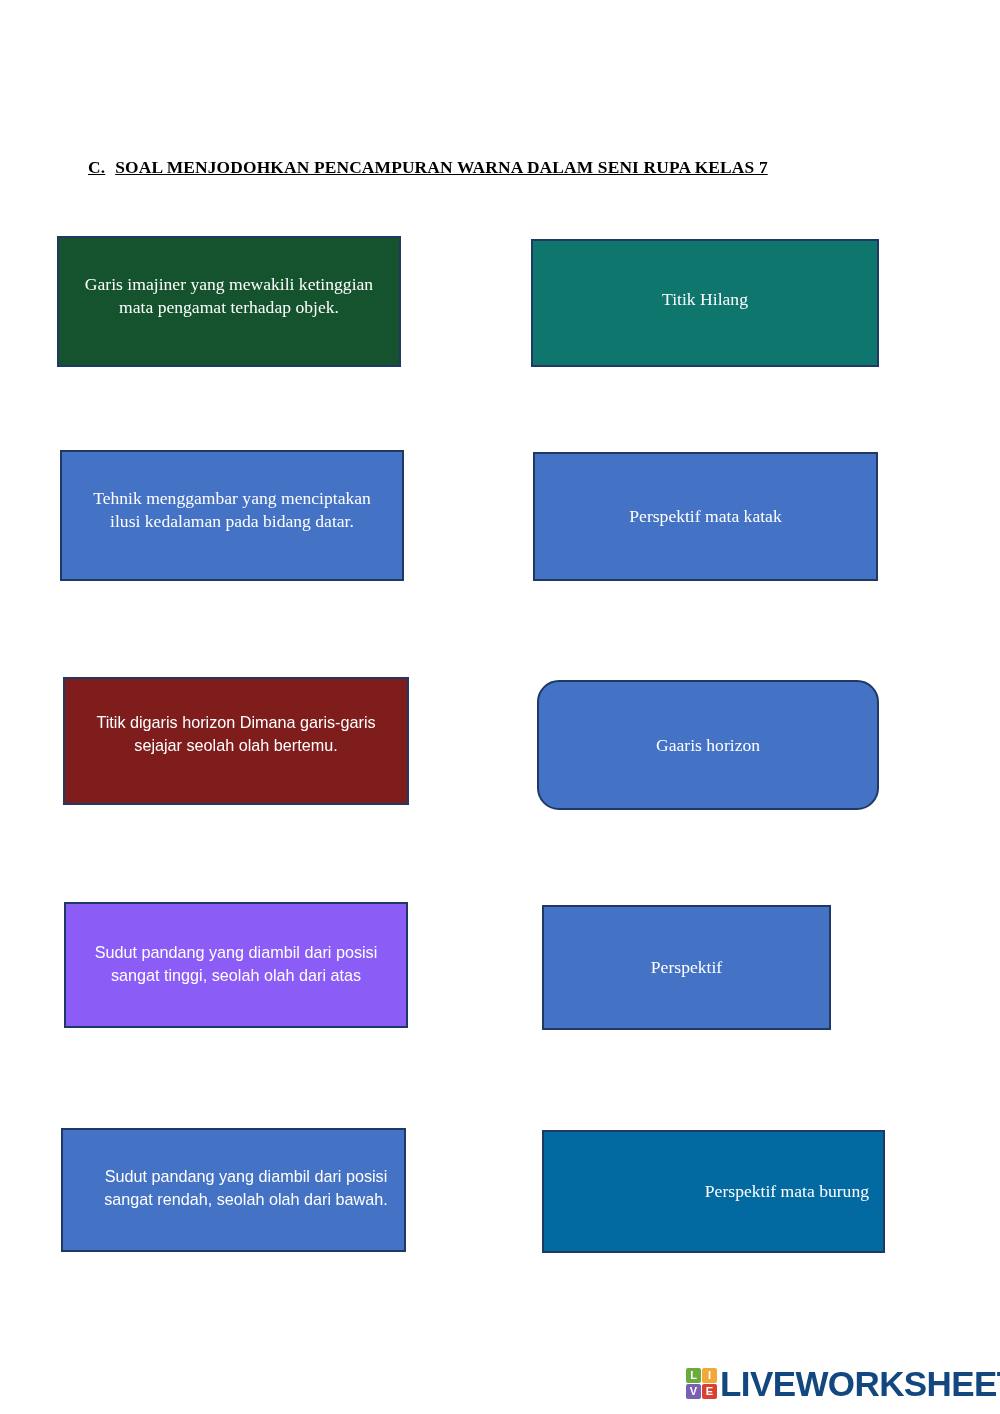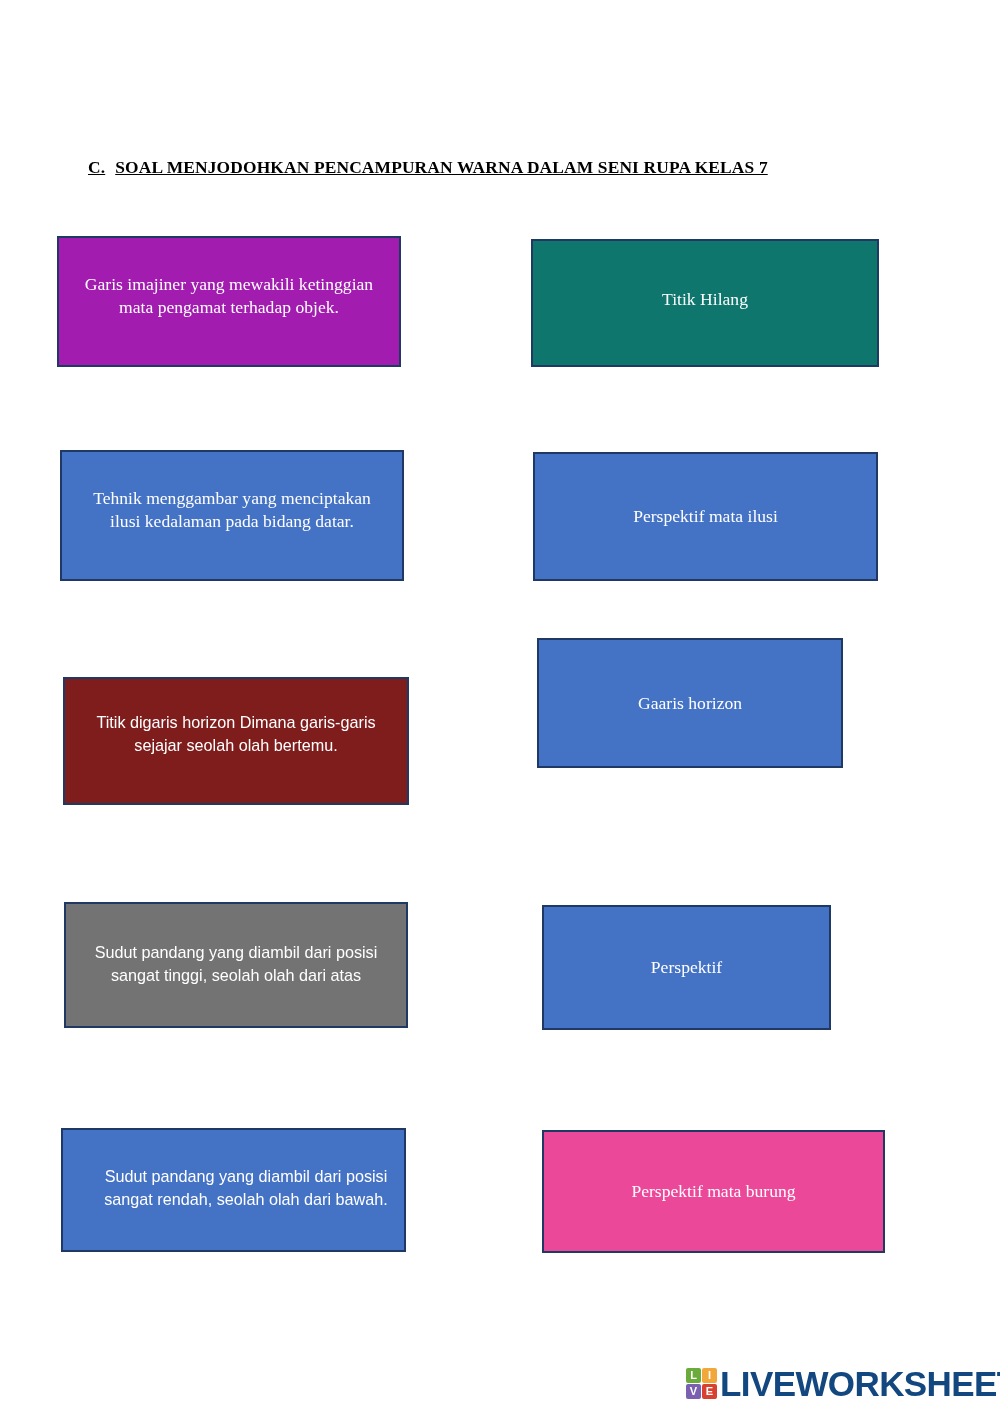--- a/index.html
+++ b/index.html
@@ -77,21 +77,21 @@
   #box-l1 .box-text { margin-top: -12px; }
   #box-r1 .box-text { margin-top: -8px; }
 
   
   #box-l2 { left: 60px;  top: 450px;  width: 344px; height: 131px; }
   #box-r2 { left: 533px; top: 452px;  width: 345px; height: 129px; }
   #box-l2 .box-text { margin-top: -12px; }
 
   
   #box-l3 { left: 63px;  top: 677px;  width: 346px; height: 128px; }
-  #box-r3 { left: 537px; top: 638px;  width: 306px; height: 130px; }
+  #box-r3 { left: 537px; top: 680px;  width: 342px; height: 130px; border-radius: 22px; }
   #box-l3 .box-text { margin-top: -14px; }
 
   
   #box-l4 { left: 64px;  top: 902px;  width: 344px; height: 126px; }
   #box-r4 { left: 542px; top: 905px;  width: 289px; height: 125px; }
   #box-l4 .box-text { margin-top: -2px; }
 
   
   #box-l5 { left: 61px;  top: 1128px; width: 345px; height: 124px; }
   #box-r5 { left: 542px; top: 1130px; width: 343px; height: 123px; }
@@ -134,52 +134,52 @@
 </style>
 </head>
 <body>
 
 <div id="worksheet">
 
   <div class="page-title" style="color: rgb(0, 0, 0); text-decoration: underline;">
     <span class="title-marker">C.</span><span>SOAL MENJODOHKAN PENCAMPURAN WARNA DALAM SENI RUPA KELAS 7</span>
   </div>
 
-  <div class="match-box font-serif" id="box-l1" style="background: #a21caf; border-color: rgb(31, 56, 100); color: rgb(255, 255, 255);">
+  <div class="match-box font-serif" id="box-l1" style="background: #14532d; border-color: rgb(31, 56, 100); color: rgb(255, 255, 255);">
     <span class="box-text">Garis imajiner yang mewakili ketinggian mata pengamat terhadap objek.</span>
   </div>
   <div class="match-box font-serif" id="box-r1" style="background: #0f766e; border-color: rgb(31, 56, 100); color: rgb(255, 255, 255);">
     <span class="box-text">Titik Hilang</span>
   </div>
 
   <div class="match-box font-serif" id="box-l2" style="background: rgb(68, 114, 196); border-color: rgb(31, 56, 100); color: rgb(255, 255, 255);">
     <span class="box-text">Tehnik menggambar yang menciptakan ilusi kedalaman pada bidang datar.</span>
   </div>
   <div class="match-box font-serif" id="box-r2" style="background: rgb(68, 114, 196); border-color: rgb(31, 56, 100); color: rgb(255, 255, 255);">
-    <span class="box-text">Perspektif mata ilusi</span>
+    <span class="box-text">Perspektif mata katak</span>
   </div>
 
   <div class="match-box font-sans" id="box-l3" style="background: #7f1d1d; border-color: rgb(31, 56, 100); color: rgb(255, 255, 255);">
     <span class="box-text">Titik digaris horizon Dimana garis-garis sejajar seolah olah bertemu.</span>
   </div>
   <div class="match-box font-serif" id="box-r3" style="background: rgb(68, 114, 196); border-color: rgb(31, 56, 100); color: rgb(255, 255, 255);">
     <span class="box-text">Gaaris horizon</span>
   </div>
 
-  <div class="match-box font-sans" id="box-l4" style="background: #737373; border-color: rgb(31, 56, 100); color: rgb(255, 255, 255);">
+  <div class="match-box font-sans" id="box-l4" style="background: #8b5cf6; border-color: rgb(31, 56, 100); color: rgb(255, 255, 255);">
     <span class="box-text">Sudut pandang yang diambil dari posisi sangat tinggi, seolah olah dari atas</span>
   </div>
   <div class="match-box font-serif" id="box-r4" style="background: rgb(68, 114, 196); border-color: rgb(31, 56, 100); color: rgb(255, 255, 255);">
     <span class="box-text">Perspektif</span>
   </div>
 
   <div class="match-box font-sans" id="box-l5" style="background: rgb(68, 114, 196); border-color: rgb(31, 56, 100); color: rgb(255, 255, 255); padding-left: 25px;">
     <span class="box-text">Sudut pandang yang diambil dari posisi sangat rendah, seolah olah dari bawah.</span>
   </div>
-  <div class="match-box font-serif" id="box-r5" style="background: #ec4899; border-color: rgb(31, 56, 100); color: rgb(255, 255, 255);">
+  <div class="match-box font-serif" id="box-r5" style="background: #0369a1; border-color: rgb(31, 56, 100); color: rgb(255, 255, 255); text-align: right;">
     <span class="box-text">Perspektif mata burung</span>
   </div>
 
   <div id="lw-logo">
     <div id="lw-tiles">
       <span class="tile" style="background: rgb(107, 171, 60);">L</span>
       <span class="tile" style="background: rgb(242, 167, 59);">I</span>
       <span class="tile" style="background: rgb(123, 95, 176);">V</span>
       <span class="tile" style="background: rgb(216, 64, 47);">E</span>
     </div>

